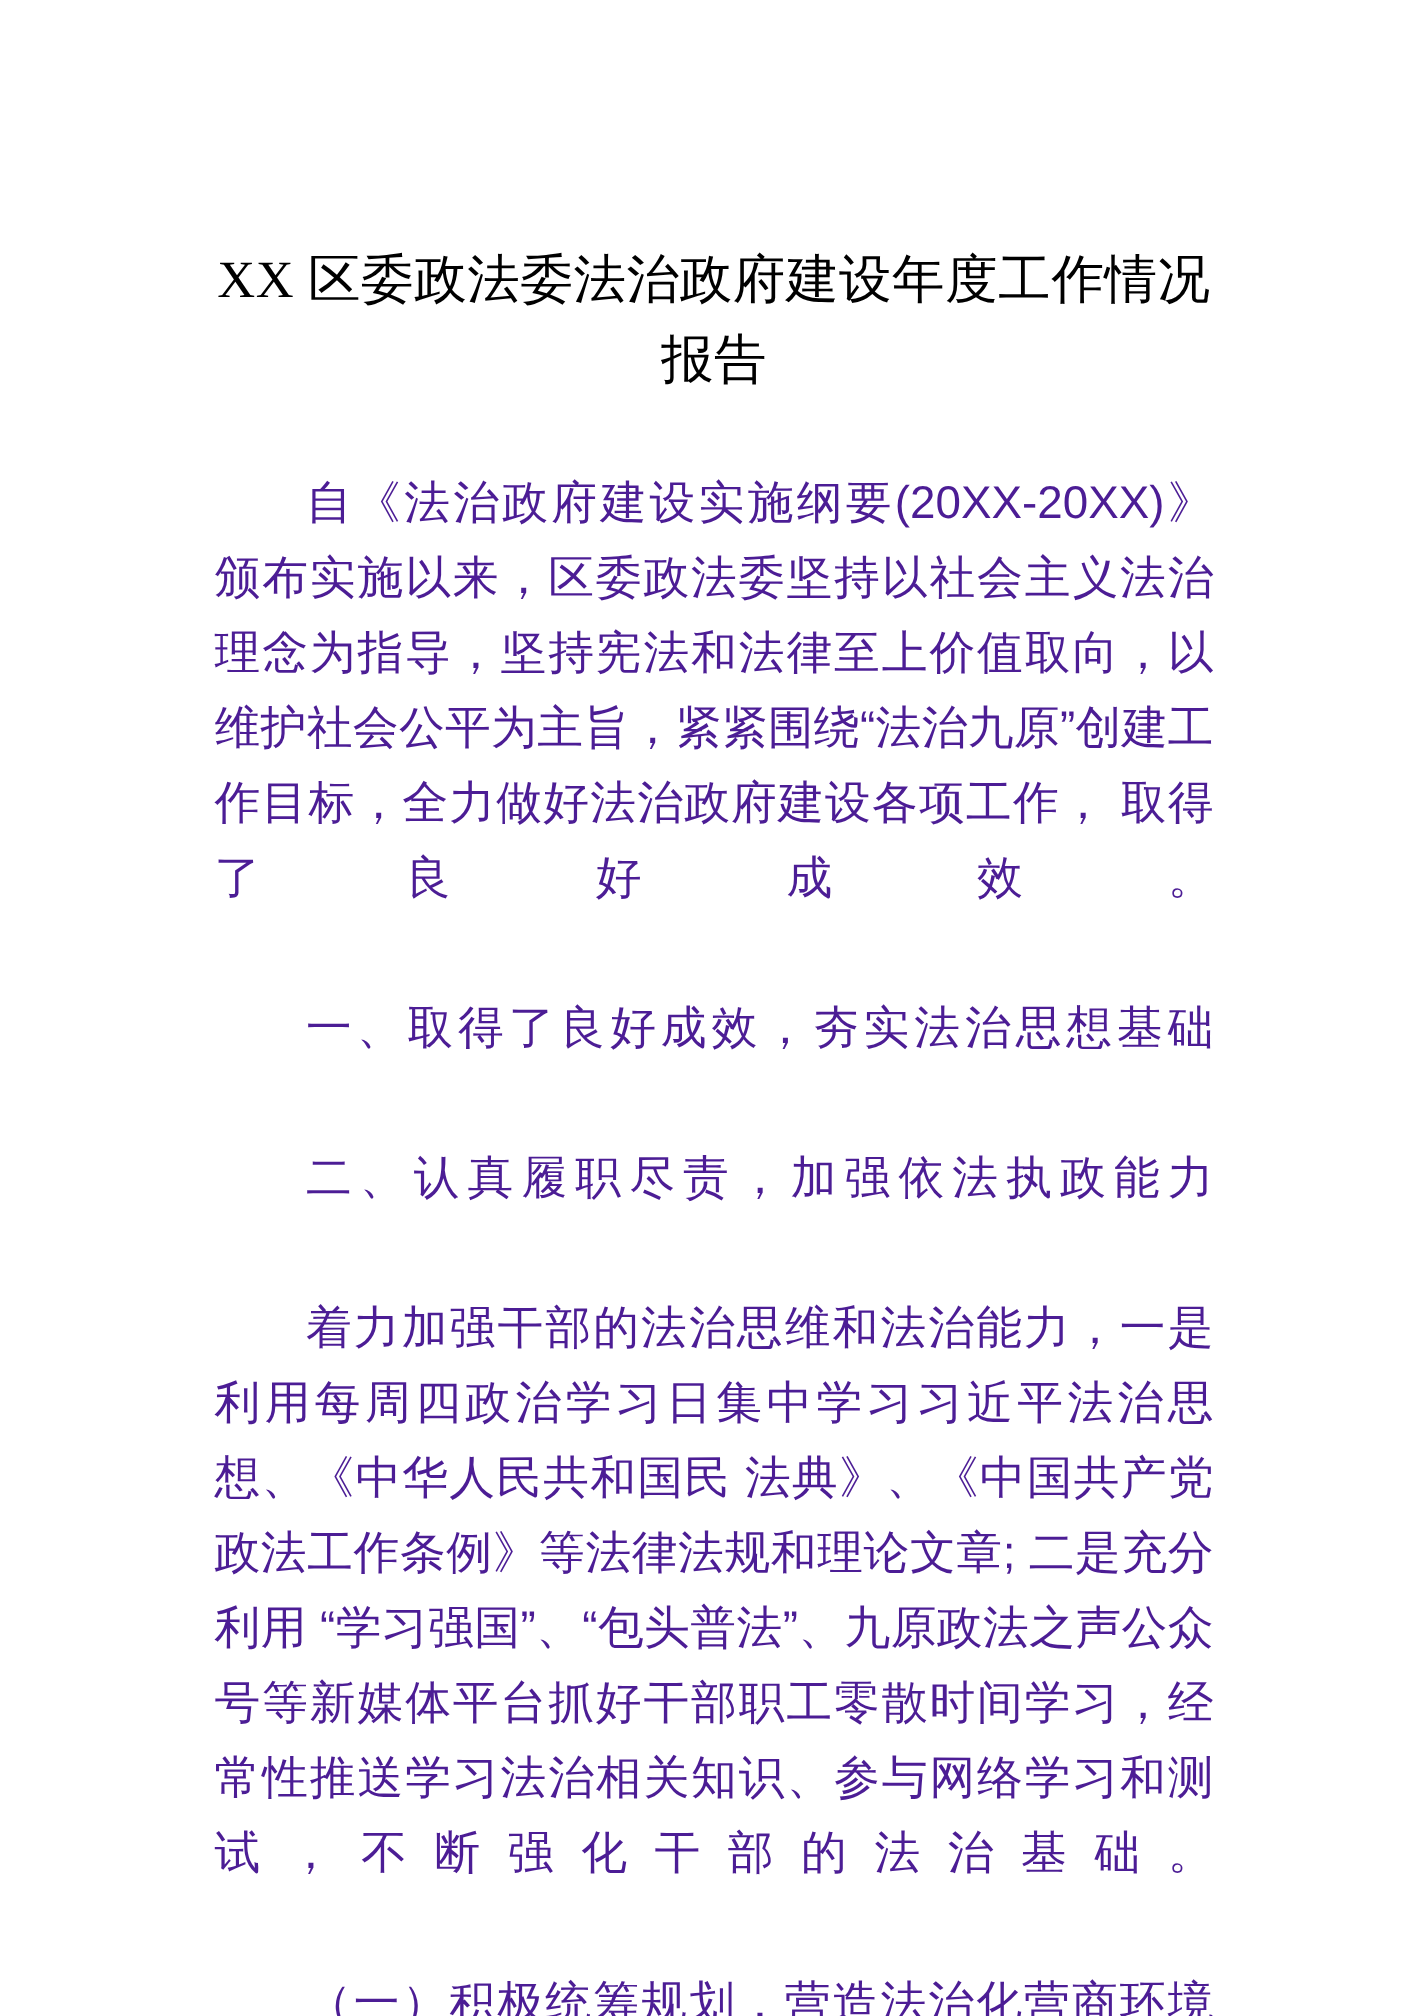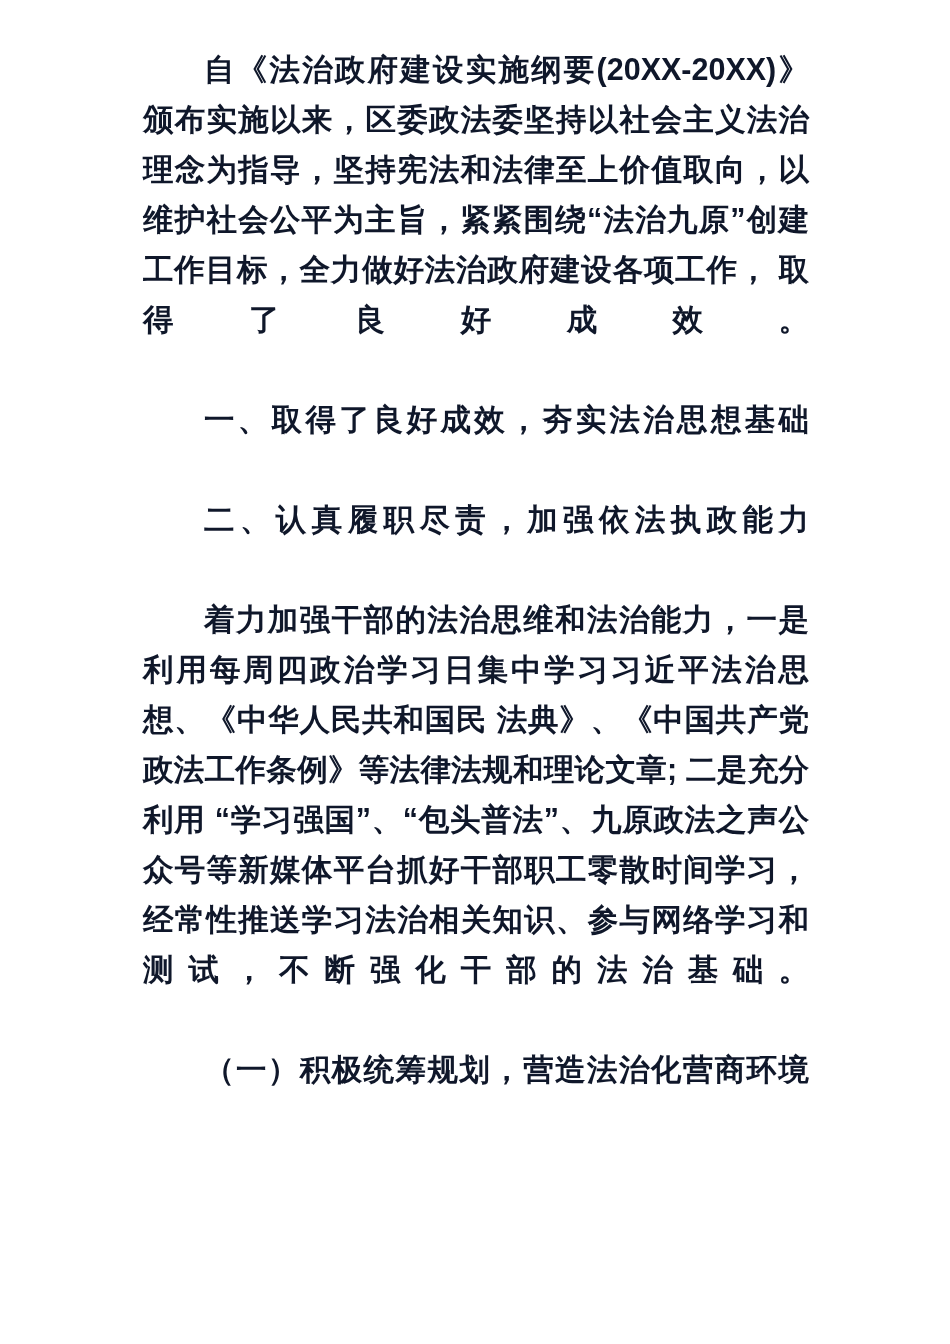--- a/index.html
+++ b/index.html
@@ -51,44 +51,46 @@
     margin-top: 44px;
   }
 
   p.para {
     margin: 0;
     font-size: 30.5px;
     line-height: 50px;
     text-align: justify;
     text-justify: inter-character;
     text-align-last: left;
-    font-weight: 700;
+    font-weight: 400;
     letter-spacing: 0px;
     word-break: break-all;
     white-space: pre-wrap;
-    color: #0f172a;
+    color: #4c1d95;
   }
 
   p.indent {
     text-indent: 61px;
   }
 
   
   p.para::after {
     content: "";
     display: inline-block;
     width: 100%;
   }
 </style>
 </head>
 <body>
 
 <div class="page">
   <div class="content">
 
+    <h1 class="doc-title">XX 区委政法委法治政府建设年度工作情况
+报告</h1>
 
     <div class="body-block">
 
       <p class="para indent">自《法治政府建设实施纲要(20XX-20XX)》颁布实施以来，区委政法委坚持以社会主义法治理念为指导，坚持宪法和法律至上价值取向，以维护社会公平为主旨，紧紧围绕“法治九原”创建工作目标，全力做好法治政府建设各项工作， 取得了良好成效。</p>
 
       <p class="para indent">一、取得了良好成效，夯实法治思想基础</p>
 
       <p class="para indent">二、认真履职尽责，加强依法执政能力</p>
 
       <p class="para indent">着力加强干部的法治思维和法治能力，一是利用每周四政治学习日集中学习习近平法治思想、《中华人民共和国民 法典》、《中国共产党政法工作条例》等法律法规和理论文章; 二是充分利用 “学习强国”、“包头普法”、九原政法之声公众号等新媒体平台抓好干部职工零散时间学习，经常性推送学习法治相关知识、参与网络学习和测试，不断强化干部的法治基础。</p>

